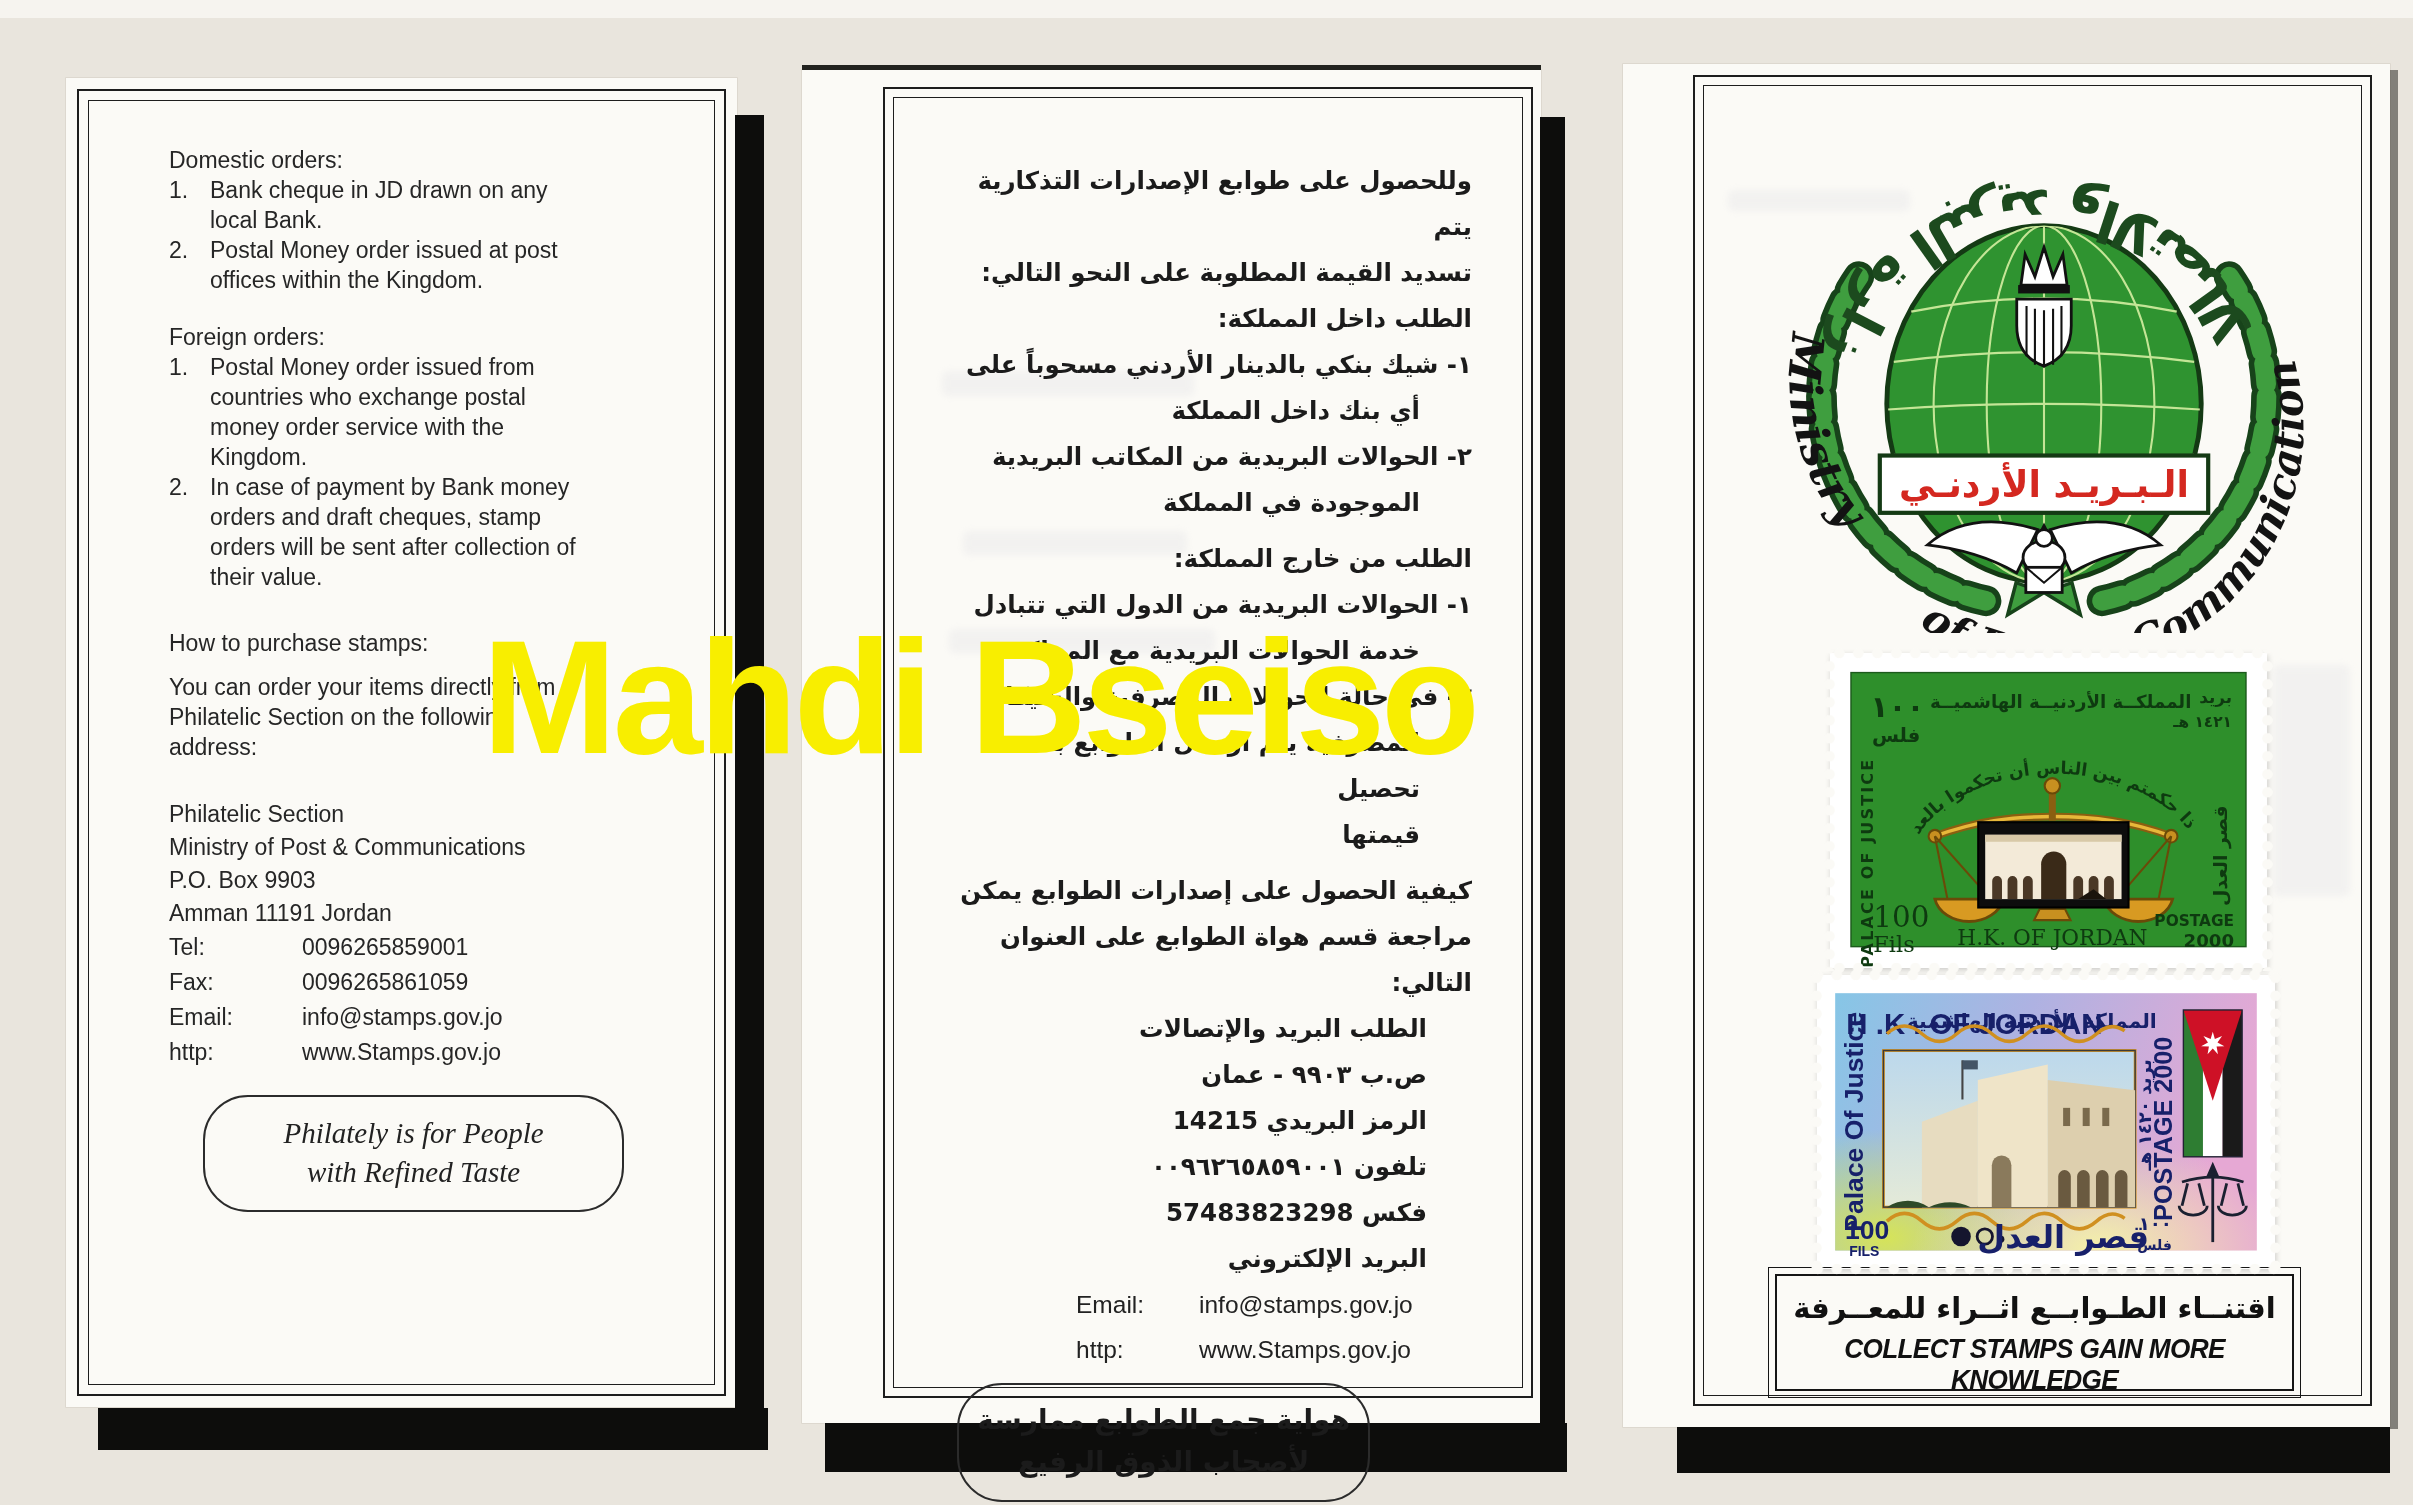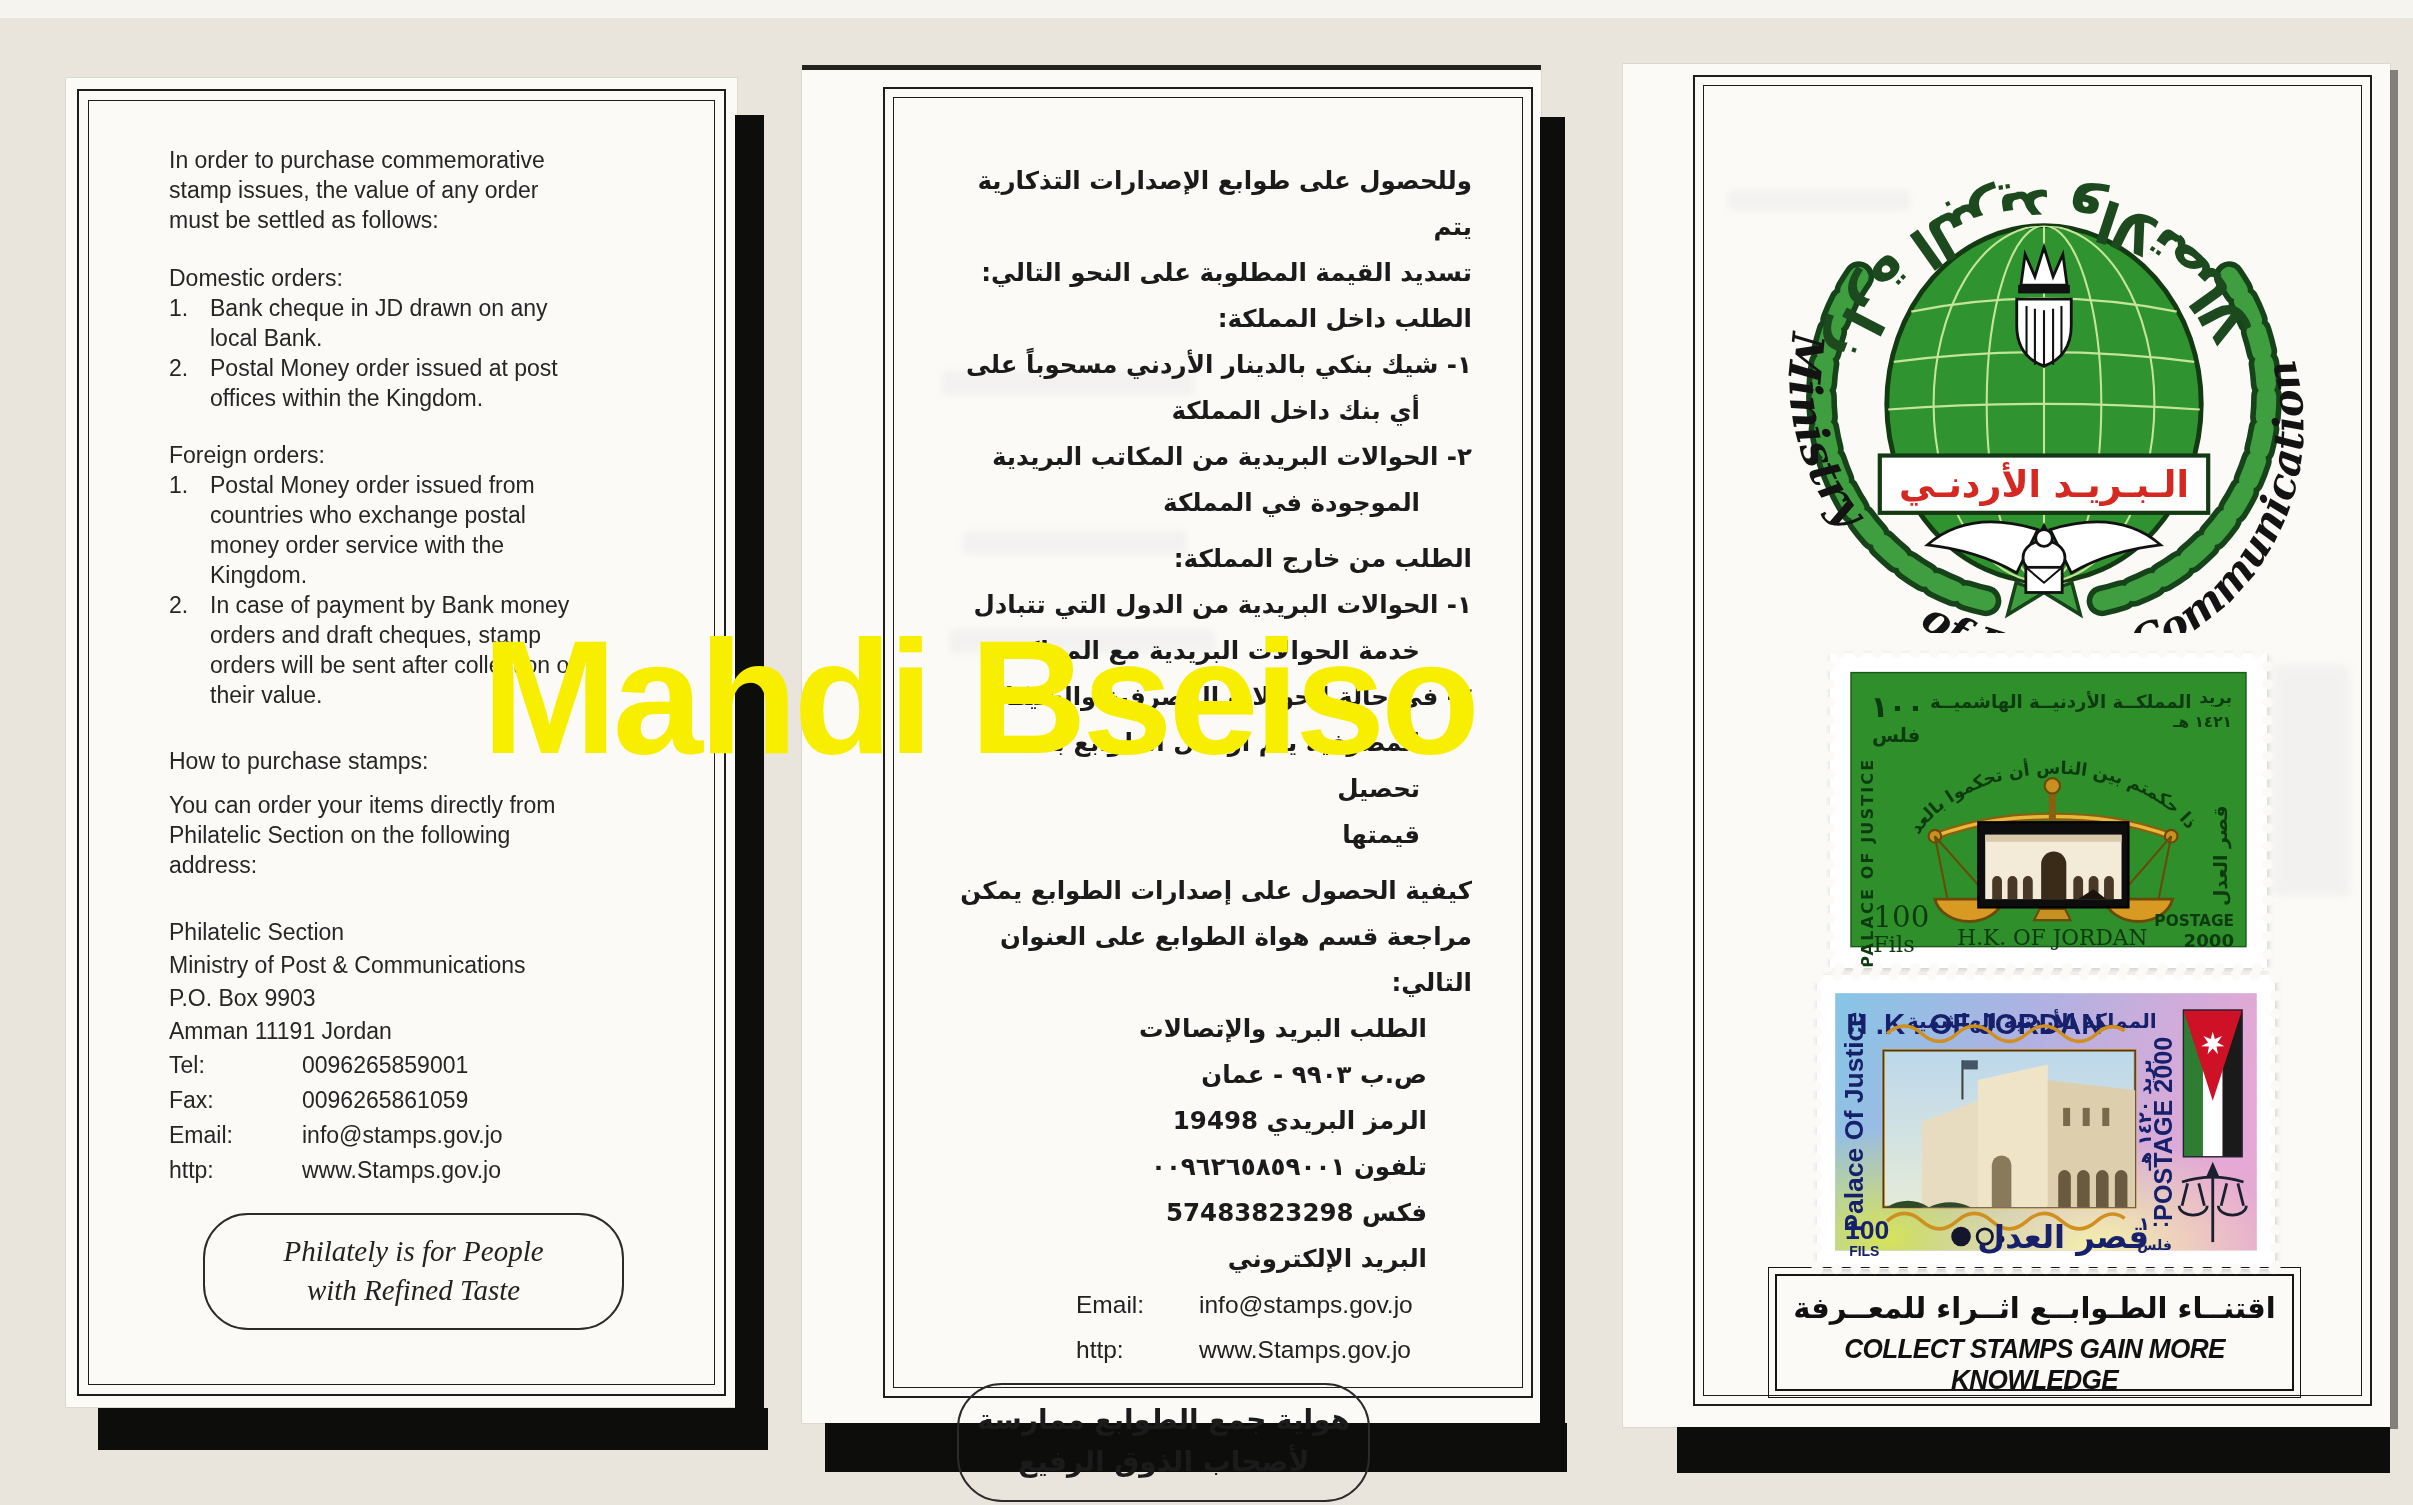--- a/index.html
+++ b/index.html
@@ -98,23 +98,20 @@
 </head>
 <body>
 
 <div class="scan">
   <div class="topstrip"></div>
 
   <section class="page" id="page1">
     <div class="frame fA"></div>
     <div class="frame fB"></div>
     <div class="p1c">
-      <p id="introP">In order to purchase commemorative
-stamp issues, the value of any order
-must be settled as follows:</p>
       <p class="hdg">Domestic orders:</p>
       <div class="li">
         <span class="num">1.</span>
         <span class="lt">Bank cheque in JD drawn on any
 local Bank.</span>
       </div>
       <div class="li mb38">
         <span class="num">2.</span>
         <span class="lt">Postal Money order issued at post
 offices within the Kingdom.</span>
@@ -180,21 +177,21 @@
       <div class="mt18">الطلب من خارج المملكة:</div>
       <div class="ali">١-  الحوالات البريدية من الدول التي تتبادل
 خدمة الحوالات البريدية مع المملكة</div>
       <div class="ali">٢-  في حالة الحوالات المصرفية والشيكات
 المصرفية يتم ارسال الطوابع بعد تحصيل
 قيمتها</div>
       <div class="pre mt18">كيفية الحصول على إصدارات الطوابع يمكن
 مراجعة قسم هواة الطوابع على العنوان التالي:</div>
       <div class="actr">الطلب البريد والإتصالات</div>
       <div class="actr">ص.ب ٩٩٠٣ - عمان</div>
-      <div class="actr">الرمز البريدي 19498</div>
+      <div class="actr">الرمز البريدي 14215</div>
       <div class="actr">تلفون ٠٠٩٦٢٦٥٨٥٩٠٠١</div>
       <div class="actr">فكس 57483823298</div>
       <div class="actr">البريد الإلكتروني</div>
       <div class="p2ltr">
         <div class="crow">
           <span class="cl">Email:</span>
           <span>info@stamps.gov.jo</span>
         </div>
         <div class="crow">
           <span class="cl">http:</span>

